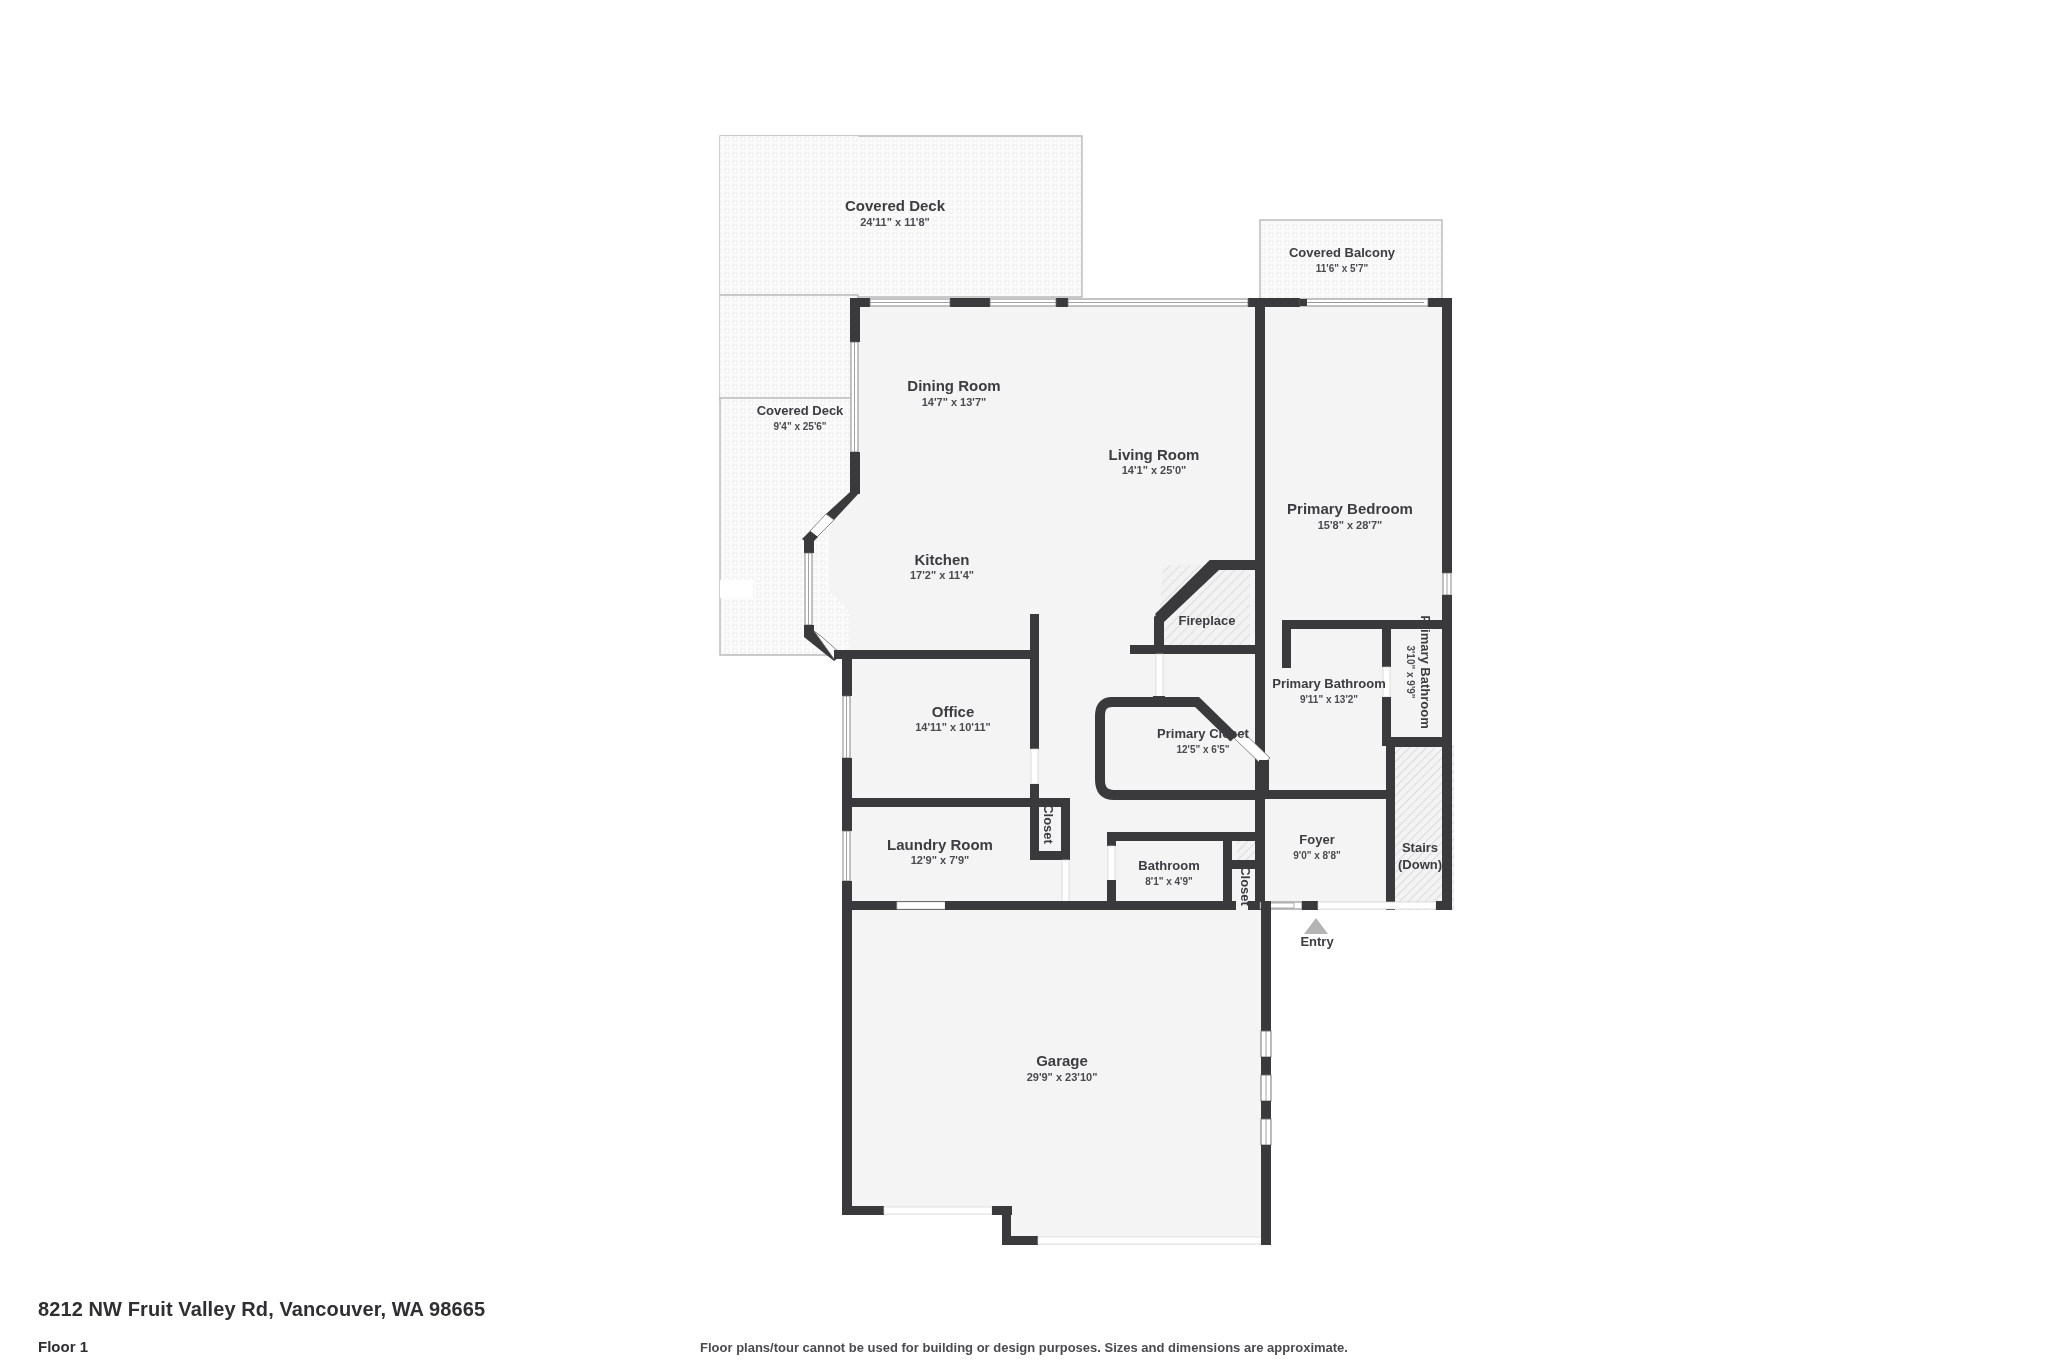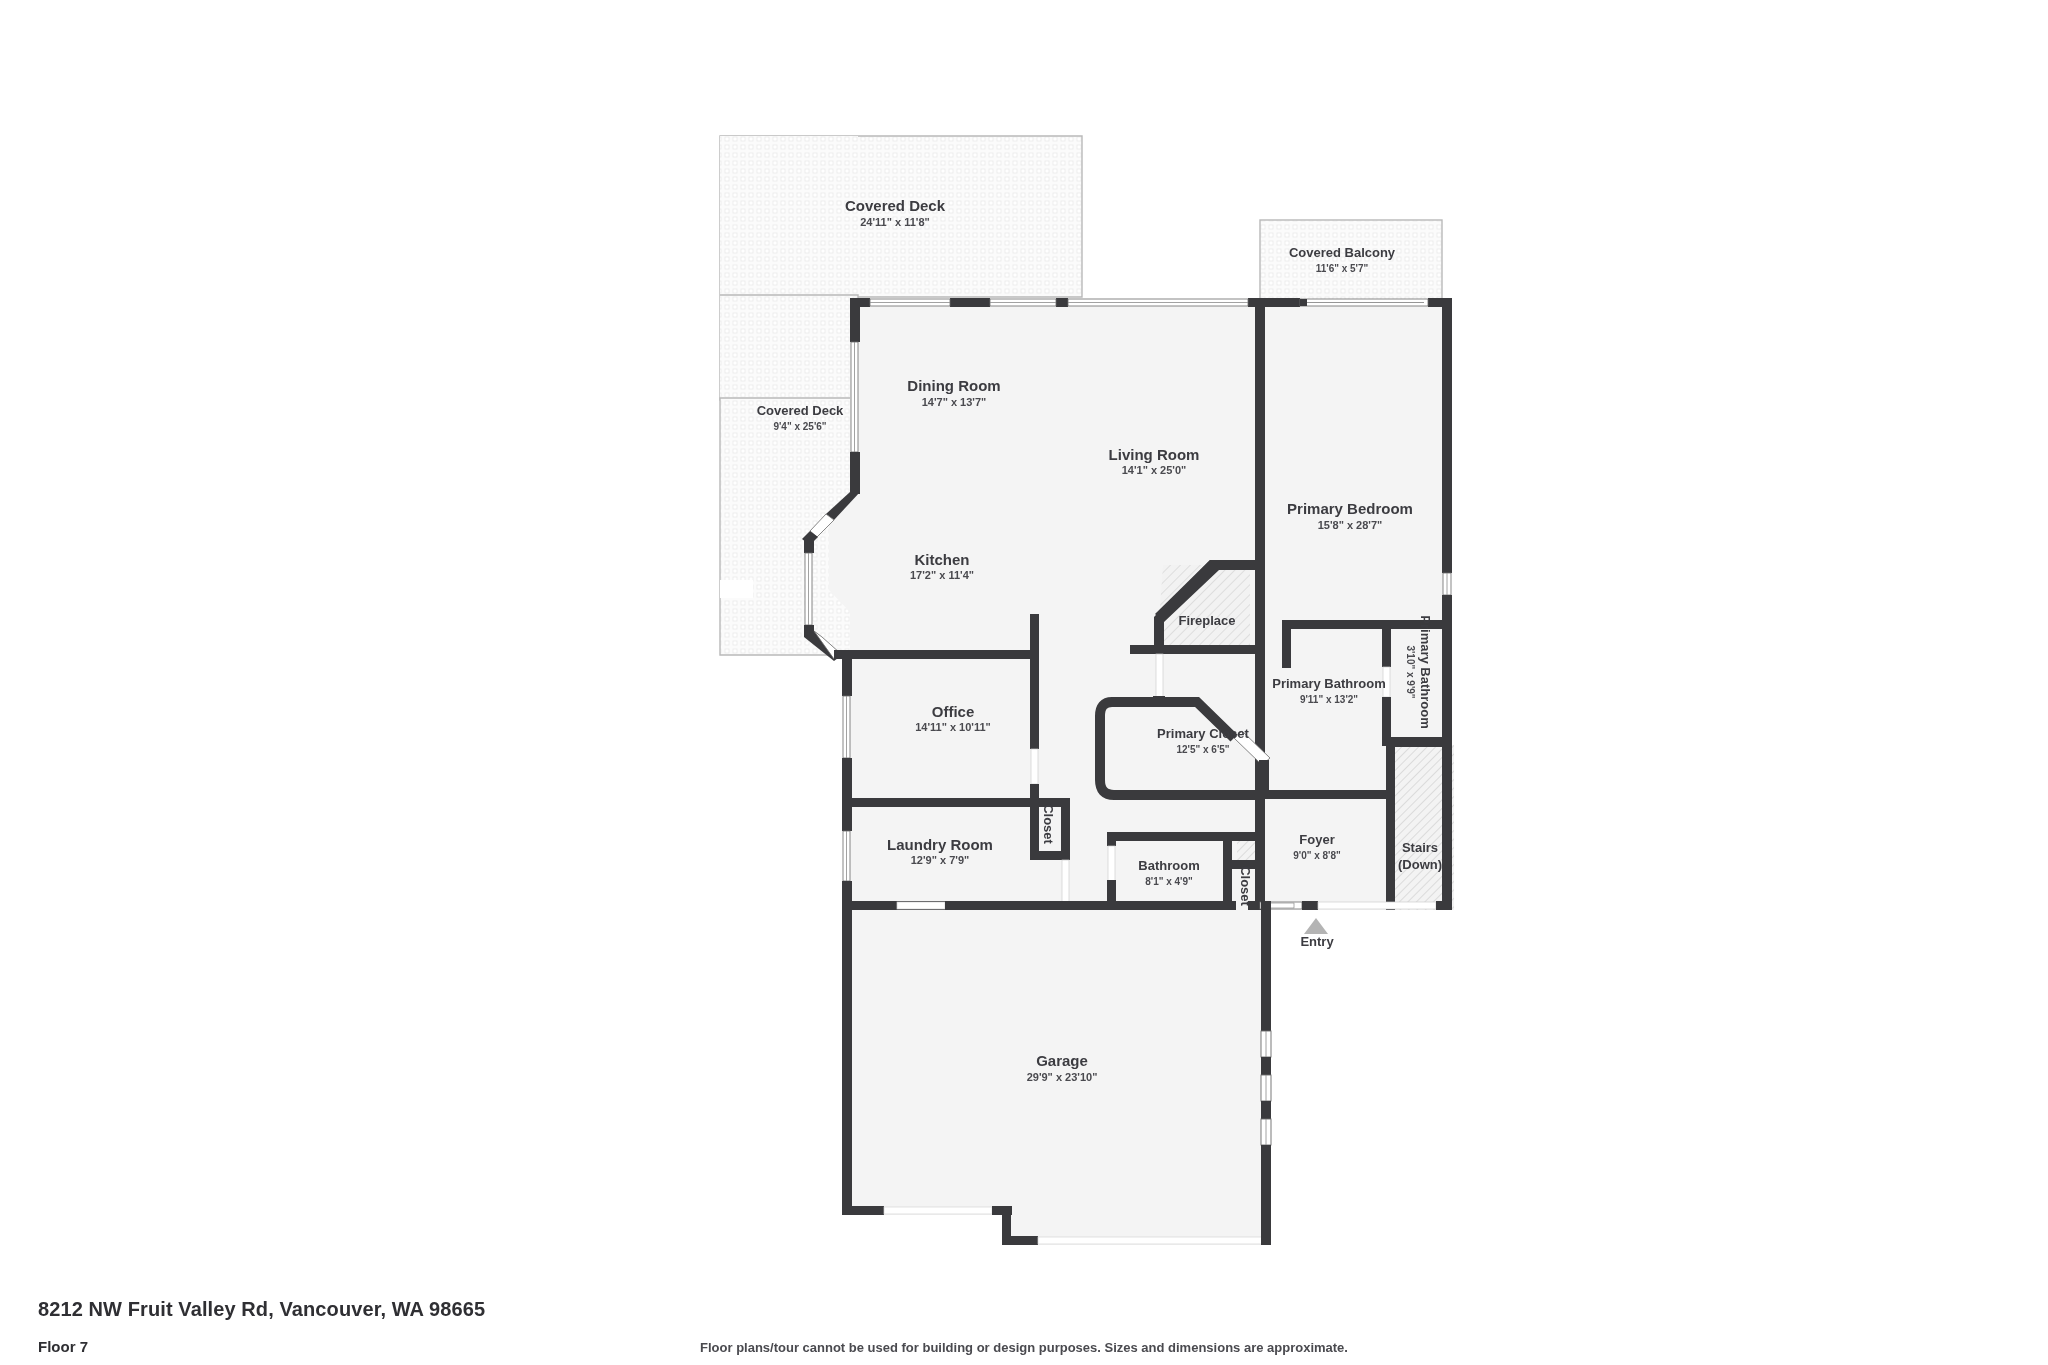--- a/index.html
+++ b/index.html
@@ -392,14 +392,14 @@
 
     <text class="room-name small" x="1265" y="943">Entry</text>
 
     <text class="room-name" x="1010" y="1062">Garage</text>
     <text class="room-dim" x="1010" y="1078">29'9" x 23'10"</text>
   </g>
 </svg>
 </div>
 
 <div class="footer-addr">8212 NW Fruit Valley Rd, Vancouver, WA 98665</div>
-<div class="footer-floor">Floor 7</div>
+<div class="footer-floor">Floor 1</div>
 <div class="footer-disclaimer">Floor plans/tour cannot be used for building or design purposes. Sizes and dimensions are approximate.</div>
 
 </body></html>

